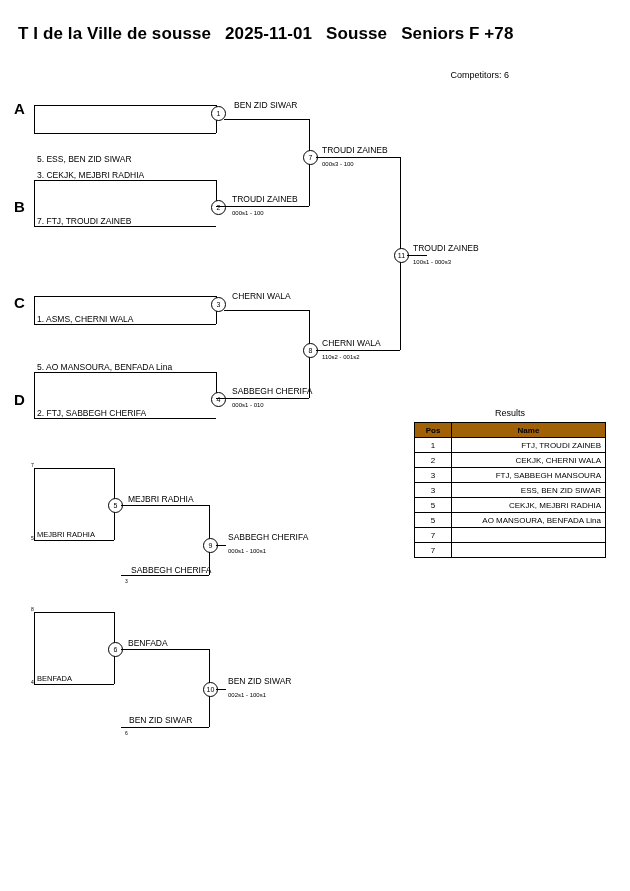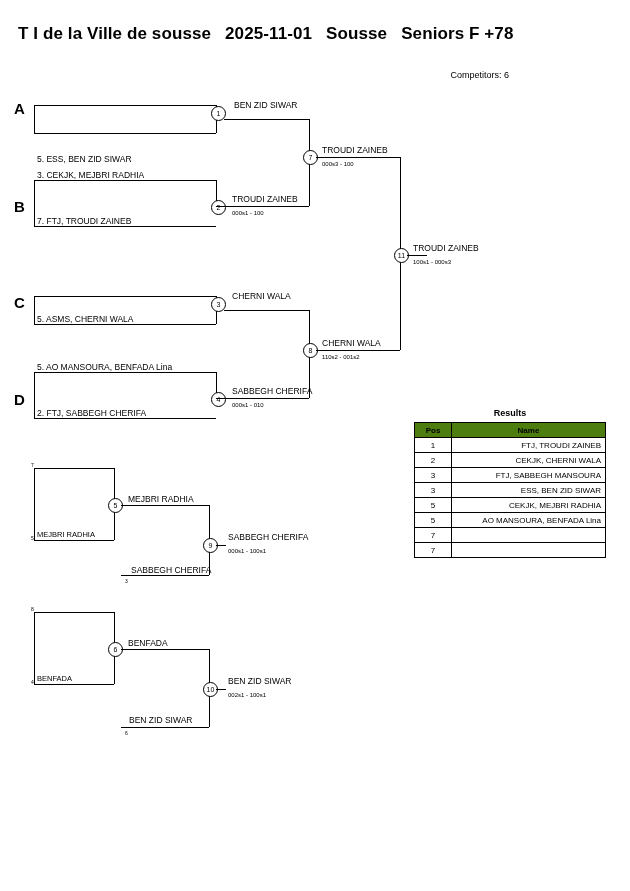--- a/index.html
+++ b/index.html
@@ -91,38 +91,38 @@
   
   .results-wrap {
     position: absolute;
     left: 414px;
     top: 408px;
     width: 192px;
   }
   .results-title {
     text-align: center;
     font-size: 9px;
-    font-weight: bold;
+    font-weight: normal;
     margin-bottom: 4px;
   }
   table.results {
     border-collapse: collapse;
     width: 192px;
     background: #fff;
   }
   table.results th, table.results td {
     border: 1px solid #000;
     font-size: 8px;
     height: 14px;
     padding: 0 4px;
   }
   table.results th {
     font-weight: bold;
     text-align: center;
-    background: #4d7c0f;
+    background: #a16207;
   }
   table.results td.pos {
     width: 28px;
     text-align: center;
   }
   table.results td.name {
     text-align: right;
   }
 </style>
 </head>
@@ -163,21 +163,21 @@
 
   <div class="vline" style="left:309px; top:119px; height:87px;"></div>
   <div class="node" style="left:303px; top:150px;">7</div>
   <div class="hline" style="left:316px; top:157px; width:84px;"></div>
   <div class="nm" style="left:322px; top:145px;">TROUDI ZAINEB</div>
   <div class="score" style="left:322px; top:161px;">000s3 - 100</div>
 
   <div class="hline" style="left:34px; top:296px; width:182px;"></div>
   <div class="vline" style="left:34px; top:296px; height:28px;"></div>
   <div class="hline" style="left:34px; top:324px; width:182px;"></div>
-  <div class="nm" style="left:37px; top:314px;">5. ASMS, CHERNI WALA</div>
+  <div class="nm" style="left:37px; top:314px;">1. ASMS, CHERNI WALA</div>
   <div class="vline" style="left:216px; top:296px; height:28px;"></div>
   <div class="node" style="left:211px; top:297px;">3</div>
   <div class="hline" style="left:224px; top:310px; width:85px;"></div>
   <div class="nm" style="left:232px; top:291px;">CHERNI WALA</div>
 
   <div class="hline" style="left:34px; top:372px; width:182px;"></div>
   <div class="vline" style="left:34px; top:372px; height:46px;"></div>
   <div class="hline" style="left:34px; top:418px; width:182px;"></div>
   <div class="nm" style="left:37px; top:362px;">5. AO MANSOURA, BENFADA Lina</div>
   <div class="nm" style="left:37px; top:408px;">2. FTJ, SABBEGH CHERIFA</div>

